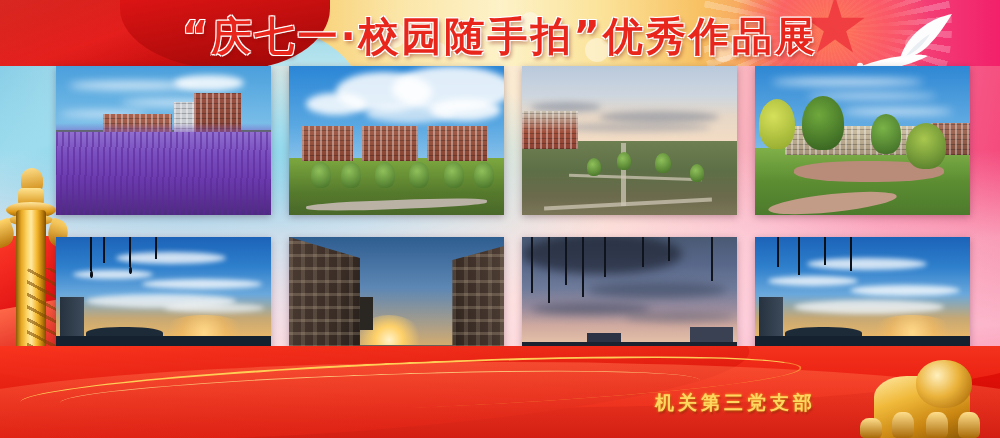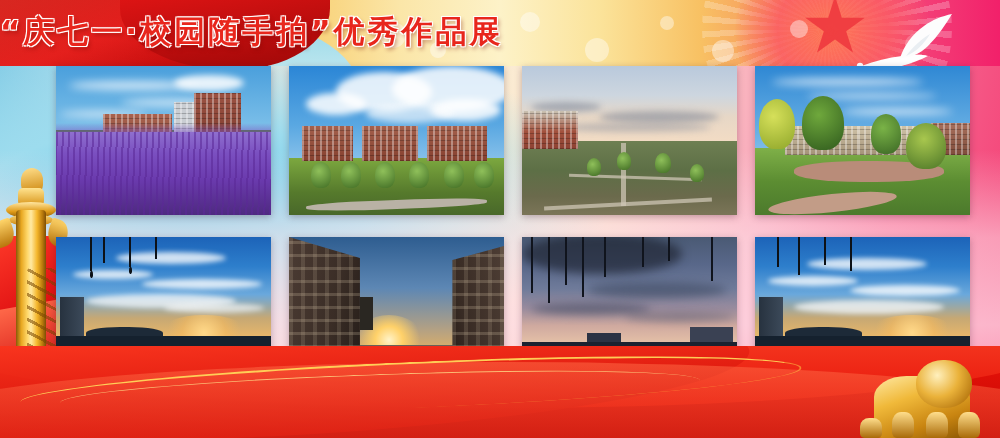--- a/index.html
+++ b/index.html
@@ -46,22 +46,22 @@
     background:radial-gradient(circle,#ff7a4f 0%,#fb5b62 40%,rgba(250,70,110,0) 72%);opacity:.85;}
   .star{position:absolute;right:134px;top:-4px;width:62px;height:62px;background:#ef3a3f;
     clip-path:polygon(50% 0%,61% 35%,98% 35%,68% 57%,79% 91%,50% 70%,21% 91%,32% 57%,2% 35%,39% 35%);
     opacity:.92;}
   
   .bokeh{position:absolute;border-radius:50%;background:rgba(255,255,255,.42);}
   
   .dove{position:absolute;right:36px;top:10px;width:118px;height:66px;}
 
   
-  .title{position:absolute;left:0;right:0;top:16px;text-align:left;
-    font-size:31px;font-weight:700;letter-spacing:3px;line-height:1;
+  .title{position:absolute;left:0;right:0;top:16px;text-align:center;
+    font-size:40px;font-weight:700;letter-spacing:3px;line-height:1;
     color:#e8261c;
     text-shadow:
       0 0 2px #fff, 1px 1px 0 #fff, -1px 1px 0 #fff, 1px -1px 0 #fff, -1px -1px 0 #fff,
       2px 3px 4px rgba(120,10,0,.45);
     background:linear-gradient(180deg,#f7442a 0%,#ed1c16 48%,#c8100c 100%);
     -webkit-background-clip:text;background-clip:text;
     white-space:nowrap;}
 
   
   .huabiao{position:absolute;left:4px;top:168px;width:56px;height:205px;}
@@ -465,14 +465,15 @@
     <div class="lion">
       <div class="lion-body"></div>
       <div class="lion-head"></div>
       <div class="lion-paw" style="right:8px;"></div>
       <div class="lion-paw" style="right:40px;"></div>
       <div class="lion-paw" style="right:74px;"></div>
       <div class="lion-paw" style="right:106px;height:20px;"></div>
     </div>
   </div>
 
+  <div class="b-text">机关第三党支部</div>
 
 </div>
 
 </body></html>

